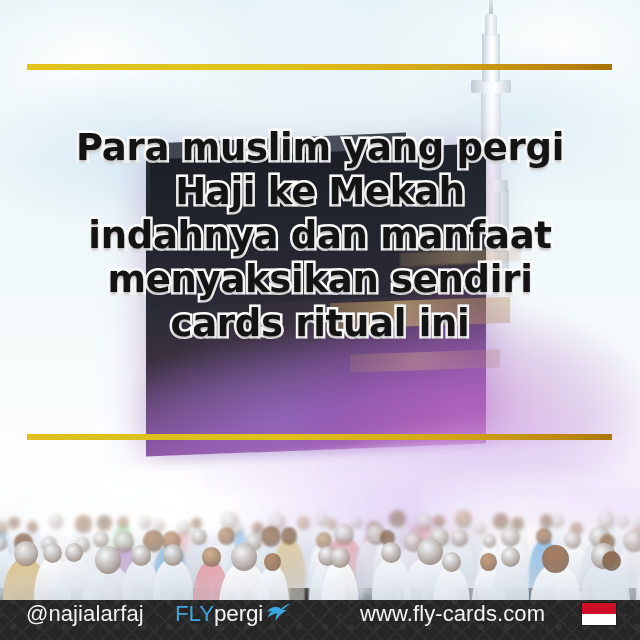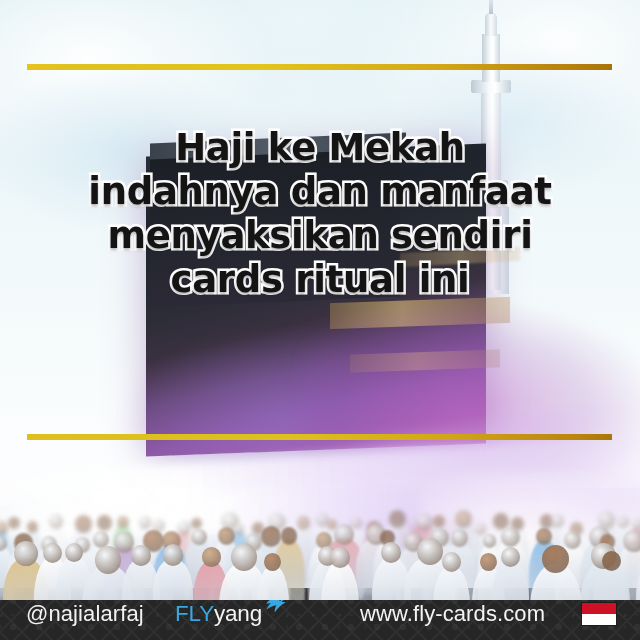--- a/index.html
+++ b/index.html
@@ -152,21 +152,21 @@
     background-image:
       linear-gradient(45deg, transparent 46%, #404040 46%, #404040 54%, transparent 54%),
       linear-gradient(-45deg, transparent 46%, #404040 46%, #404040 54%, transparent 54%);
     background-size:22px 22px, 22px 22px;
   }
 
   .handle { position:absolute; left:26px; top:50%; transform:translateY(-50%);
     color:#f2f2f2; font-size:22px; letter-spacing:.1px; }
 
   .brand { position:absolute; left:175px; top:50%; transform:translateY(-50%);
-    font-size:22.5px; letter-spacing:-.2px; display:flex; align-items:flex-start; }
+    font-size:22.5px; letter-spacing:-.2px; display:flex; align-items:flex-end; }
   .brand .fly { color:#39a8e0; }
   .brand .cards { color:#f4f4f4; }
   .bird { display:inline-block; margin-left:2px; margin-top:-8px; }
 
   .weburl { position:absolute; left:360px; top:50%; transform:translateY(-50%);
     color:#f4f4f4; font-size:22px; letter-spacing:.1px; }
 
   .flag { position:absolute; left:581px; top:50%; transform:translateY(-50%);
     width:36px; height:24px; border:1px solid #1c1c1c; }
   .flag-red { width:100%; height:50%; background:#ce1126; }
@@ -375,35 +375,36 @@
     <div class="flare-2"></div>
     <div class="glow-left"></div>
     <div class="glow-white"></div>
   </div>
 
   <div class="rule rule-top"></div>
   <div class="rule rule-bot"></div>
 
 
   <div class="quote">
+    <span class="ln">Para muslim yang pergi</span>
     <span class="ln">Haji ke Mekah</span>
     <span class="ln">indahnya dan manfaat</span>
     <span class="ln">menyaksikan sendiri</span>
     <span class="ln">cards ritual ini</span>
   </div>
 
   <div class="footer">
     <div class="footer-pat"></div>
     <div class="footer-pat2"></div>
 
     <div class="handle">@najialarfaj</div>
 
     <div class="brand">
       <span class="fly">FLY</span>
-        <span class="cards">yang</span>
+        <span class="cards">pergi</span>
       <span class="bird">
         <svg width="26" height="18" viewBox="0 0 26 18" xmlns="http://www.w3.org/2000/svg">
           <path d="M25.4 0.6 C21.8 1.4 18.6 3.4 16.2 6.0 C14.4 4.4 12.0 3.6 9.4 3.9
                    C6.2 4.3 3.6 6.2 2.2 8.8 C3.8 8.2 5.4 8.0 6.9 8.3
                    C5.0 10.0 3.4 12.2 2.4 14.8 C5.6 12.2 9.0 10.6 12.4 10.3
                    C11.2 12.4 10.6 14.8 10.7 17.4 C13.4 13.0 17.2 9.6 21.6 7.4
                    C20.0 7.0 18.6 6.9 17.3 7.1 C20.2 4.6 23.0 2.4 25.4 0.6 Z" fill="#39a8e0"></path>
         </svg>
       </span>
     </div>

